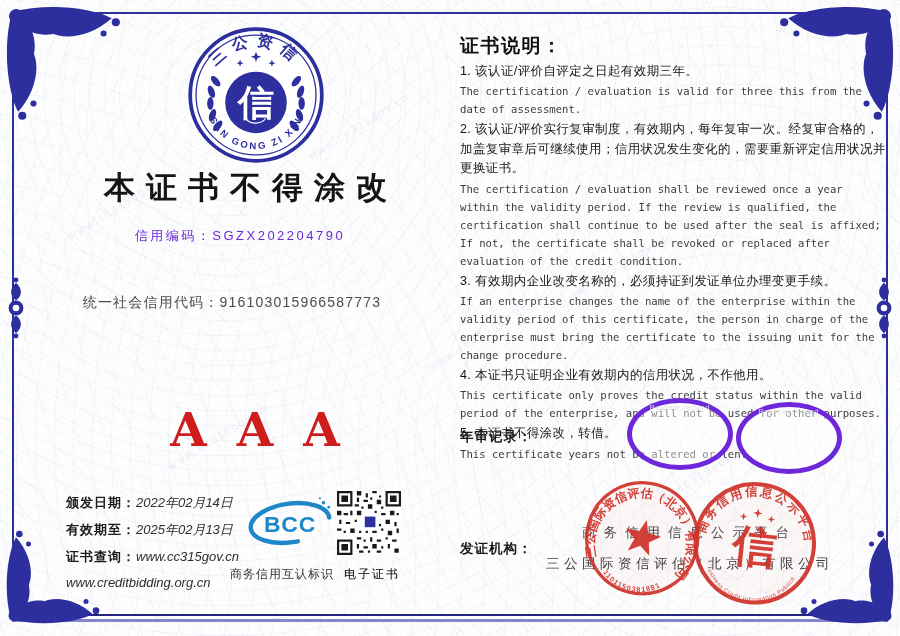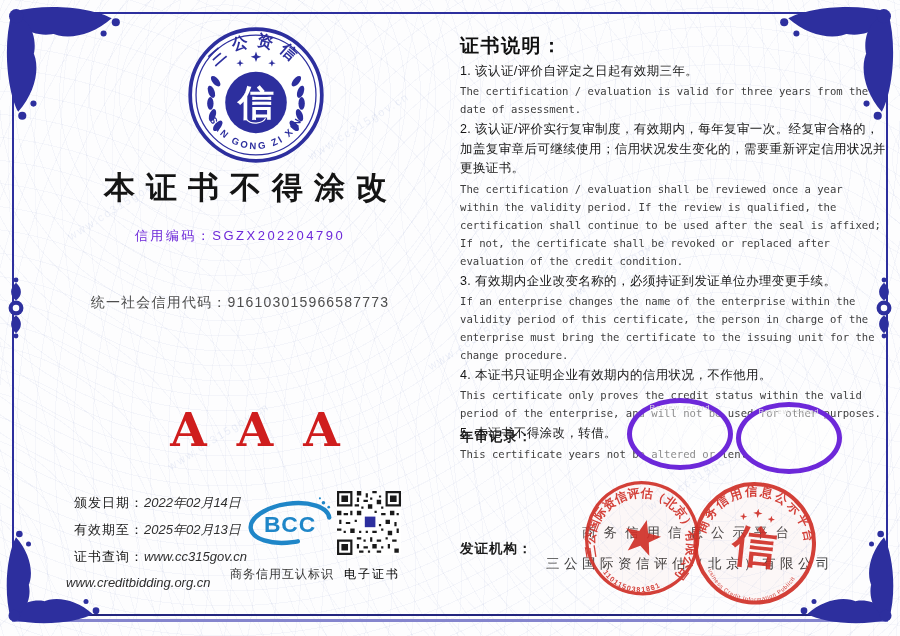--- a/index.html
+++ b/index.html
@@ -30,30 +30,30 @@
   .corner.br{bottom:12px;right:6px;transform:scale(-1,-1);width:100px;height:100px;}
   .edge-motif{position:absolute;width:28px;height:72px;top:272px;}
   .edge-motif.left{left:2px;}
   .edge-motif.right{right:2px;transform:scaleX(-1);}
   
   .badge{position:absolute;left:187px;top:26px;width:138px;height:138px;}
   .title{position:absolute;left:28px;top:167px;width:424px;text-align:center;
          font-size:31px;font-weight:bold;color:#141414;letter-spacing:11px;padding-left:11px;}
   .credit-code{position:absolute;left:28px;top:227px;width:424px;text-align:center;
          font-size:13px;color:#6d28d9;letter-spacing:2.5px;}
-  .uscc{position:absolute;left:28px;top:294px;width:424px;text-align:center;
+  .uscc{position:absolute;left:20px;top:294px;width:424px;text-align:center;
          font-size:14px;color:#4d4d4d;letter-spacing:1.2px;}
   .para{position:absolute;left:42px;top:321px;width:404px;font-size:14.5px;line-height:1.6;
          color:#333;letter-spacing:1.6px;text-align:justify;text-indent:2em;}
   .grade{position:absolute;left:28px;top:402px;width:424px;text-align:center;
          font-family:"DejaVu Serif","Liberation Serif",serif;font-size:47px;font-weight:bold;
          color:#cf1d1d;letter-spacing:30px;padding-left:30px;}
   .info{position:absolute;left:66px;top:494px;font-size:13px;color:#222;}
   .info .row{margin-bottom:9px;white-space:nowrap;}
-  .info .lbl{font-weight:normal;color:#1b1b1b;letter-spacing:1px;margin-left:8px;}
+  .info .lbl{font-weight:bold;color:#1b1b1b;letter-spacing:1px;}
   .info .val{color:#2e2e2e;font-style:italic;}
   .info .indent{}
   .bcc{position:absolute;left:246px;top:494px;width:88px;height:58px;}
   .mutual-label{position:absolute;left:230px;top:566px;font-size:12px;color:#333;letter-spacing:1px;}
   .qr{position:absolute;left:337px;top:491px;width:64px;height:64px;}
   .ecert-label{position:absolute;left:344px;top:566px;font-size:12px;color:#000000;letter-spacing:2px;}
   
   .notes-heading{position:absolute;left:460px;top:33px;font-size:19px;font-weight:bold;
          color:#101010;letter-spacing:1.5px;}
   .notes{position:absolute;left:460px;top:62px;width:426px;}
@@ -239,21 +239,21 @@
     <path fill="#1a1a1a" d="M9,0h2v2h-2zM13,1h1v2h-1zM16,0h2v1h-2zM19,2h1v1h-1zM9,3h1v2h-1zM12,4h2v1h-2zM15,3h1v1h-1zM18,4h2v2h-2zM8,6h2v1h-2zM11,7h1v1h-1zM14,6h2v2h-2zM20,7h1v1h-1zM0,9h2v2h-2zM3,10h2v1h-2zM6,9h1v2h-1zM9,9h2v2h-2zM17,9h1v1h-1zM20,10h2v1h-2zM24,9h2v2h-2zM27,10h1v1h-1zM1,13h1v2h-1zM4,14h2v1h-2zM8,13h1v1h-1zM19,15h1v1h-1zM22,13h2v2h-2zM26,14h1v2h-1zM0,17h2v1h-2zM3,18h1v1h-1zM6,17h2v2h-2zM10,18h1v1h-1zM13,18h1v1h-1zM16,18h2v1h-2zM20,17h1v1h-1zM23,18h2v2h-2zM27,17h1v2h-1zM9,21h2v1h-2zM12,22h1v1h-1zM15,21h1v2h-1zM18,22h2v1h-2zM22,21h1v1h-1zM25,22h2v1h-2zM9,24h1v2h-1zM12,25h2v1h-2zM16,24h2v2h-2zM20,25h1v1h-1zM23,24h1v2h-1zM26,26h2v2h-2zM10,27h2v1h-2zM14,27h1v1h-1zM18,27h2v1h-2z"></path>
     <rect x="12" y="11" width="6" height="6" fill="#ffffff"></rect>
     <rect x="12.6" y="11.6" width="4.8" height="4.8" fill="#2d2f9e"></rect>
   </svg>
   <div class="ecert-label">电子证书</div>
 
   <div class="notes-heading">证书说明：</div>
 
   <div class="notes">
     <div class="note-zh">1. 该认证/评价自评定之日起有效期三年。</div>
-    <div class="note-en">The certification / evaluation is valid for three years from the date of assessment.</div>
+    <div class="note-en">The certification / evaluation is valid for three this from the date of assessment.</div>
     <div class="note-zh">2. 该认证/评价实行复审制度，有效期内，每年复审一次。经复审合格的，加盖复审章后可继续使用；信用状况发生变化的，需要重新评定信用状况并更换证书。</div>
     <div class="note-en">The certification / evaluation shall be reviewed once a year within the validity period. If the review is qualified, the certification shall continue to be used after the seal is affixed; If not, the certificate shall be revoked or replaced after evaluation of the credit condition.</div>
     <div class="note-zh">3. 有效期内企业改变名称的，必须持证到发证单位办理变更手续。</div>
     <div class="note-en">If an enterprise changes the name of the enterprise within the validity period of this certificate, the person in charge of the enterprise must bring the certificate to the issuing unit for the change procedure.</div>
     <div class="note-zh">4. 本证书只证明企业有效期内的信用状况，不作他用。</div>
     <div class="note-en">This certificate only proves the credit status within the valid period of the enterprise, and will not be used for other purposes.</div>
     <div class="note-zh">5. 本证书不得涂改，转借。</div>
     <div class="note-en">This certificate years not be altered or lent.</div>
   </div>
 

